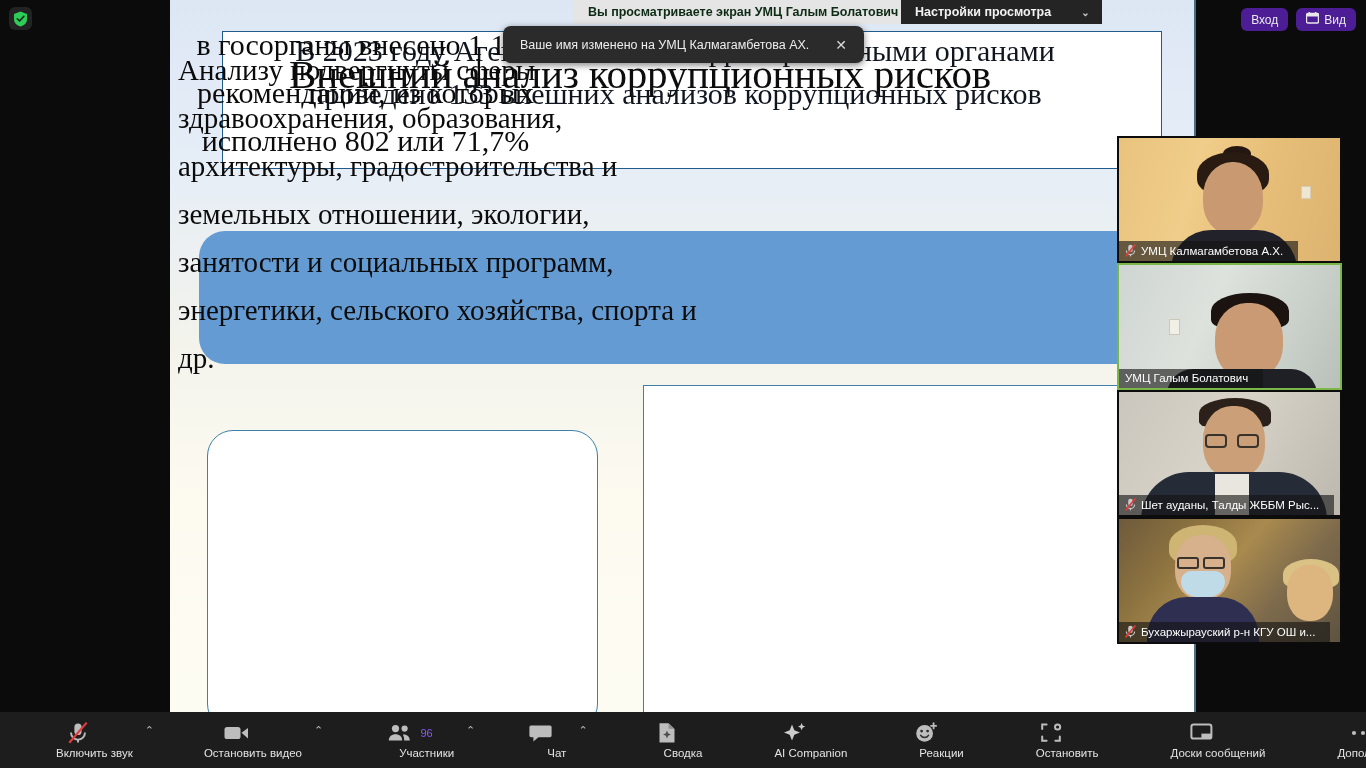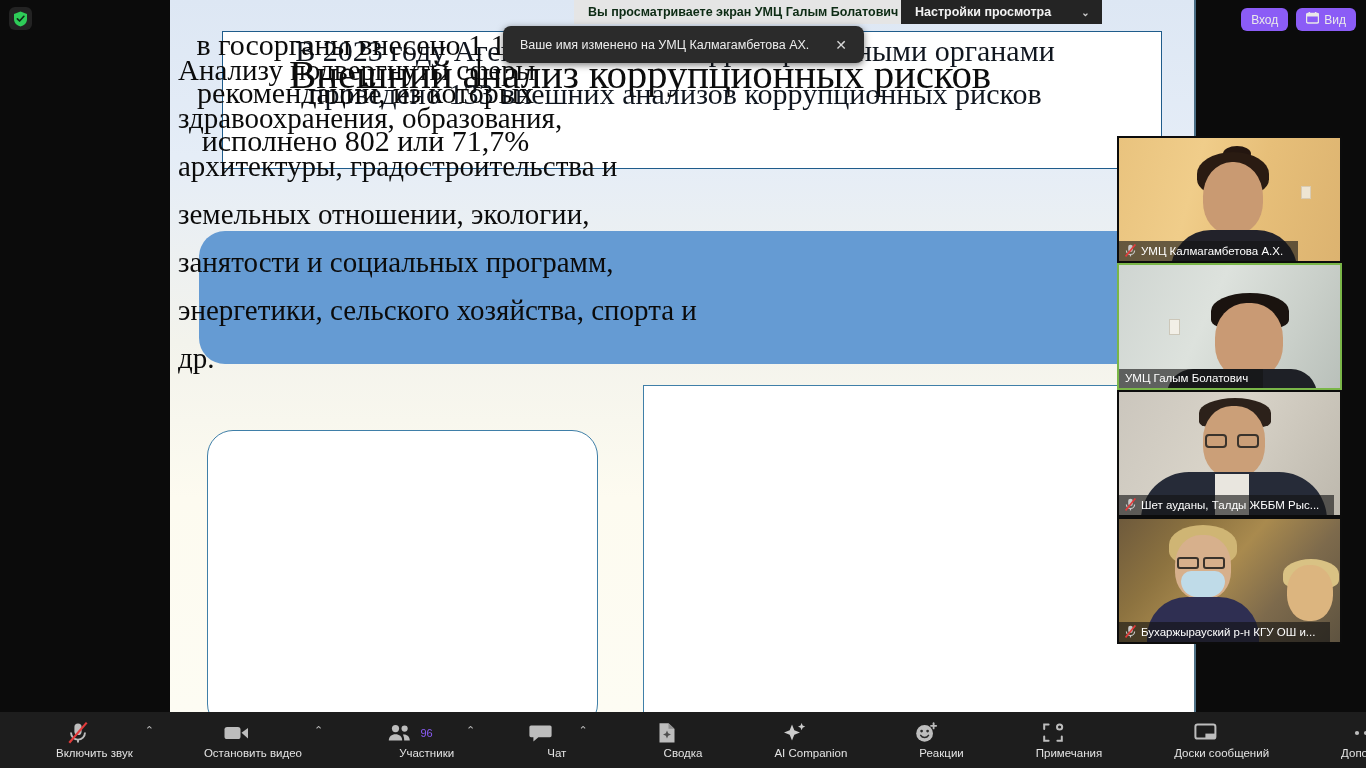--- a/index.html
+++ b/index.html
@@ -79,21 +79,21 @@
 
   
   .top-right-pills {
     position: absolute;
     top: 8px; right: 10px;
     display: flex;
     gap: 8px;
     z-index: 45;
   }
   .pill {
-    background: #8b5cf6;
+    background: #4c1d95;
     color: #eaeaea;
     border-radius: 6px;
     font-size: 12px;
     padding: 4px 10px;
     display: flex;
     align-items: center;
     gap: 5px;
     cursor: pointer;
     white-space: nowrap;
   }
@@ -604,21 +604,21 @@
         <div class="tb-label">Реакции</div>
       </div>
 
       <div class="tb-item" style="margin-left:20px;">
         <div class="tb-icon">
           <svg width="24" height="20" viewBox="0 0 24 20" aria-hidden="true">
             <path d="M7.6 1.6 H3.2 v4.4 M3.2 13.4 v4.4 h4.4 M16.4 17.8 h4.4 v-4.4" fill="none" stroke="#bdbdbd" stroke-width="2" stroke-linecap="round"></path>
             <circle cx="18.6" cy="4" r="2.6" fill="none" stroke="#bdbdbd" stroke-width="2"></circle>
           </svg>
         </div>
-        <div class="tb-label">Примечания</div>
+        <div class="tb-label">Остановить</div>
       </div>
 
       <div class="tb-item" style="margin-left:20px;">
         <div class="tb-icon">
           <svg width="24" height="20" viewBox="0 0 24 20" aria-hidden="true">
             <rect x="1.4" y="1.6" width="20" height="14" rx="2.2" fill="none" stroke="#bdbdbd" stroke-width="2"></rect>
             <rect x="11.4" y="10.6" width="10" height="5" fill="#bdbdbd"></rect>
           </svg>
         </div>
         <div class="tb-label">Доски сообщений</div>

